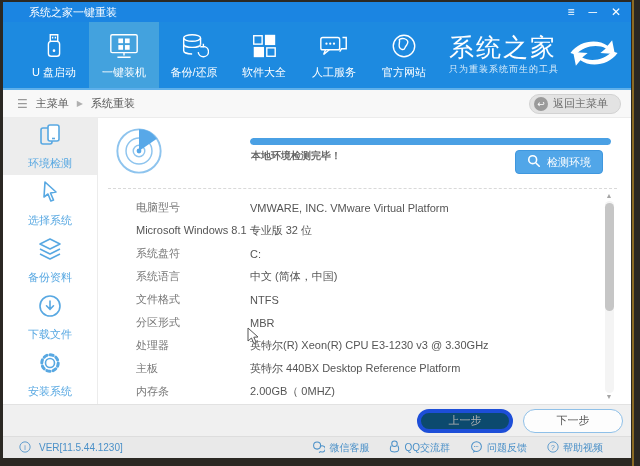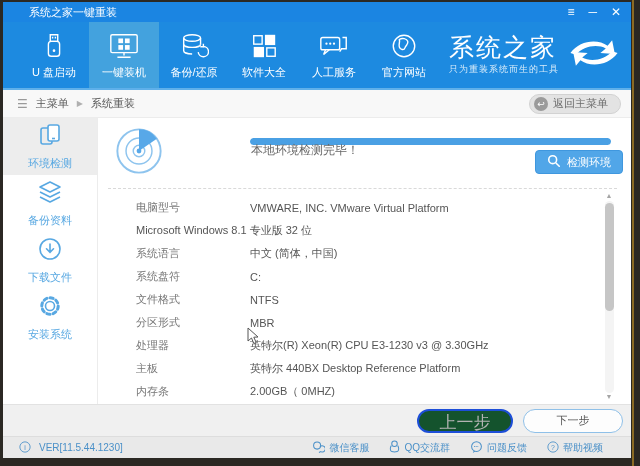--- a/index.html
+++ b/index.html
@@ -51,22 +51,22 @@
                justify-content:center; gap:4px; cursor:pointer; }
   .side-item.active { background:#ededed; }
   .side-label { font-size:11px; color:#58a8e2; }
 
   .main { position:relative; flex:1; background:#fff; }
   .detect-header { position:absolute; left:0; top:0; right:0; height:66px; }
   .radar { position:absolute; left:16px; top:8px; }
   .progress-track { position:absolute; left:152px; right:20px; top:20px; height:7px;
                     background:#e8f1f9; border-radius:4px; overflow:hidden; }
   .progress-fill { height:100%; background:#4aa0e4; border-radius:4px; }
-  .status-text { position:absolute; left:153px; top:24px; font-size:12px; color:#666; }
-  .detect-btn { position:absolute; right:8px; top:32px; height:24px; width:88px;
+  .status-text { position:absolute; left:153px; top:31px; font-size:10px; color:#666;font-weight:bold; }
+  .detect-btn { position:absolute; right:28px; top:32px; height:24px; width:88px;
                 background:#51a6e8; border:1px solid #3f97de; border-radius:4px;
                 color:#fff; font-size:11px; display:flex; align-items:center;
                 justify-content:center; gap:6px; cursor:pointer; }
   .dashed-divider { position:absolute; left:10px; right:14px; top:70px;
                     border-top:1px dashed #d9d9d9; }
   .info-table { position:absolute; left:38px; right:42px; top:78px; bottom:0; overflow:hidden; }
   .info-row { display:flex; height:23px; align-items:center; }
   .info-label { width:114px; font-size:11px; color:#777; flex:0 0 auto; }
   .info-value { font-size:11px; color:#555; white-space:nowrap; }
   .more-row { height:23px; font-size:11px; color:#999; display:flex; align-items:center; }
@@ -77,22 +77,22 @@
   .sb-track { flex:1; width:9px; background:#f4f4f4; border-radius:5px; position:relative; }
   .sb-thumb { position:absolute; top:2px; left:0; width:9px; height:56%;
               background:#c6c6c6; border-radius:5px; cursor:pointer; }
 
   .mouse-cursor { position:absolute; left:149px; top:209px; pointer-events:none; }
 
   
   .bottom-strip { height:32px; background:#f0f0f0; border-top:1px solid #e2e2e2;
                   display:flex; align-items:center; justify-content:flex-end;
                   gap:10px; padding-right:8px; flex:0 0 auto; }
-  .btn-prev { width:96px; height:24px; border-radius:12px; background:#14532d;
-              border:2px solid #1d4ed8; color:#b3b3b3; font-size:17px; cursor:pointer; }
+  .btn-prev { width:96px; height:24px; border-radius:12px; background:#0c4a6e;
+              border:4px solid #1d4ed8; color:#b3b3b3; font-size:11px; cursor:pointer; }
   .btn-next { width:100px; height:24px; border-radius:12px; background:#fdfdfd;
               border:1px solid #8fc0e8; color:#555; font-size:11px; cursor:pointer; }
 
   
   .footer { height:22px; background:#e9e9e9; border-top:1px solid #dddddd;
             display:flex; align-items:center; padding:0 28px 0 16px; flex:0 0 auto; }
   .version { display:flex; align-items:center; gap:8px; font-size:10px; color:#4a90c8; }
   .footer-links { margin-left:auto; display:flex; align-items:center; gap:20px; }
   .f-link { display:flex; align-items:center; gap:4px; font-size:10px; color:#4a90c8;
             cursor:pointer; }
@@ -207,20 +207,26 @@
 
     <div class="body-row">
       <div class="sidebar">
         <div class="side-item active">
           <span><svg width="26" height="26" viewBox="0 0 26 26" fill="none" stroke="#58a8e2" stroke-width="1.6">
                 <rect x="4" y="6" width="11" height="16" rx="2"></rect>
                 <rect x="11" y="3" width="11" height="16" rx="2" fill="#fff"></rect>
                 <path d="M15 16.5 h3"></path>
               </svg></span>
           <span class="side-label">环境检测</span>
+        </div>
+        <div class="side-item">
+          <span><svg width="26" height="26" viewBox="0 0 26 26" fill="none" stroke="#58a8e2" stroke-width="1.6" stroke-linejoin="round">
+                <path d="M8 3 L19 13 L13.5 14 L16.5 21 L13.8 22 L11 15 L7 18 Z"></path>
+              </svg></span>
+          <span class="side-label">选择系统</span>
         </div>
         <div class="side-item">
           <span><svg width="26" height="26" viewBox="0 0 26 26" fill="none" stroke="#58a8e2" stroke-width="1.6" stroke-linejoin="round">
                 <path d="M13 3 L23 8 L13 13 L3 8 Z"></path>
                 <path d="M3 13 l10 5 10 -5"></path>
                 <path d="M3 18 l10 5 10 -5"></path>
               </svg></span>
           <span class="side-label">备份资料</span>
         </div>
         <div class="side-item">
@@ -264,26 +270,26 @@
 
         <div class="info-table">
           <div class="info-row">
               <span class="info-label">电脑型号</span>
               <span class="info-value">VMWARE, INC. VMware Virtual Platform</span>
             </div>
           <div class="info-row">
               <span class="info-value">Microsoft Windows 8.1 专业版 32 位</span>
             </div>
           <div class="info-row">
+              <span class="info-label">系统盘符</span>
+              <span class="info-value">C:</span>
+            </div>
+          <div class="info-row">
               <span class="info-label">系统语言</span>
               <span class="info-value">中文 (简体，中国)</span>
-            </div>
-          <div class="info-row">
-              <span class="info-label">系统盘符</span>
-              <span class="info-value">C:</span>
             </div>
           <div class="info-row">
               <span class="info-label">文件格式</span>
               <span class="info-value">NTFS</span>
             </div>
           <div class="info-row">
               <span class="info-label">分区形式</span>
               <span class="info-value">MBR</span>
             </div>
           <div class="info-row">

